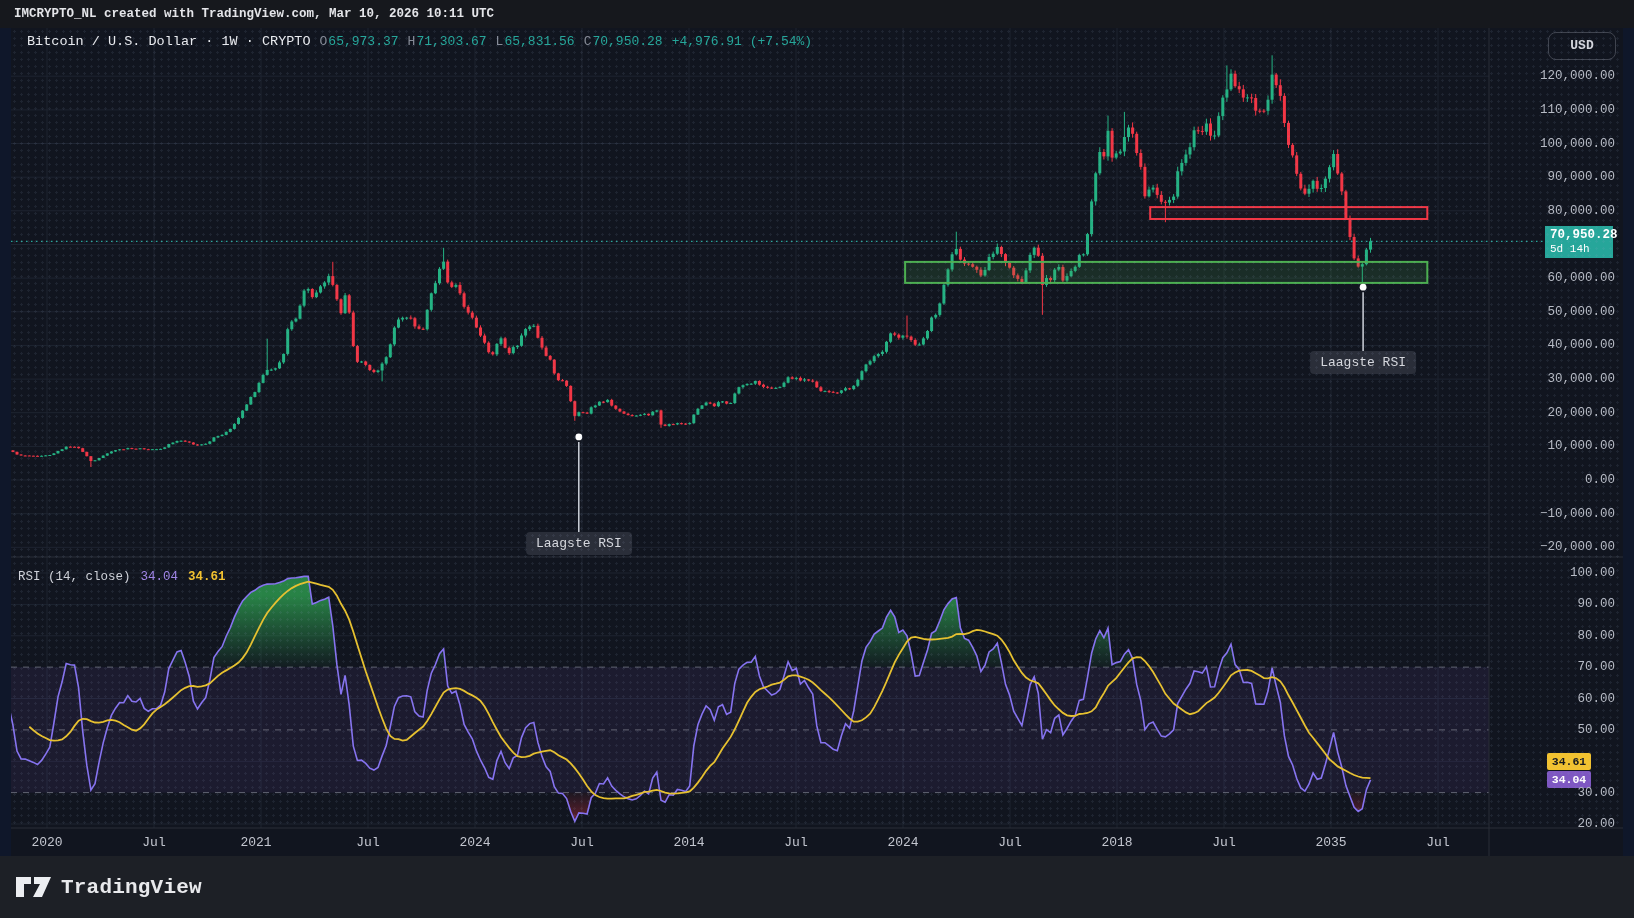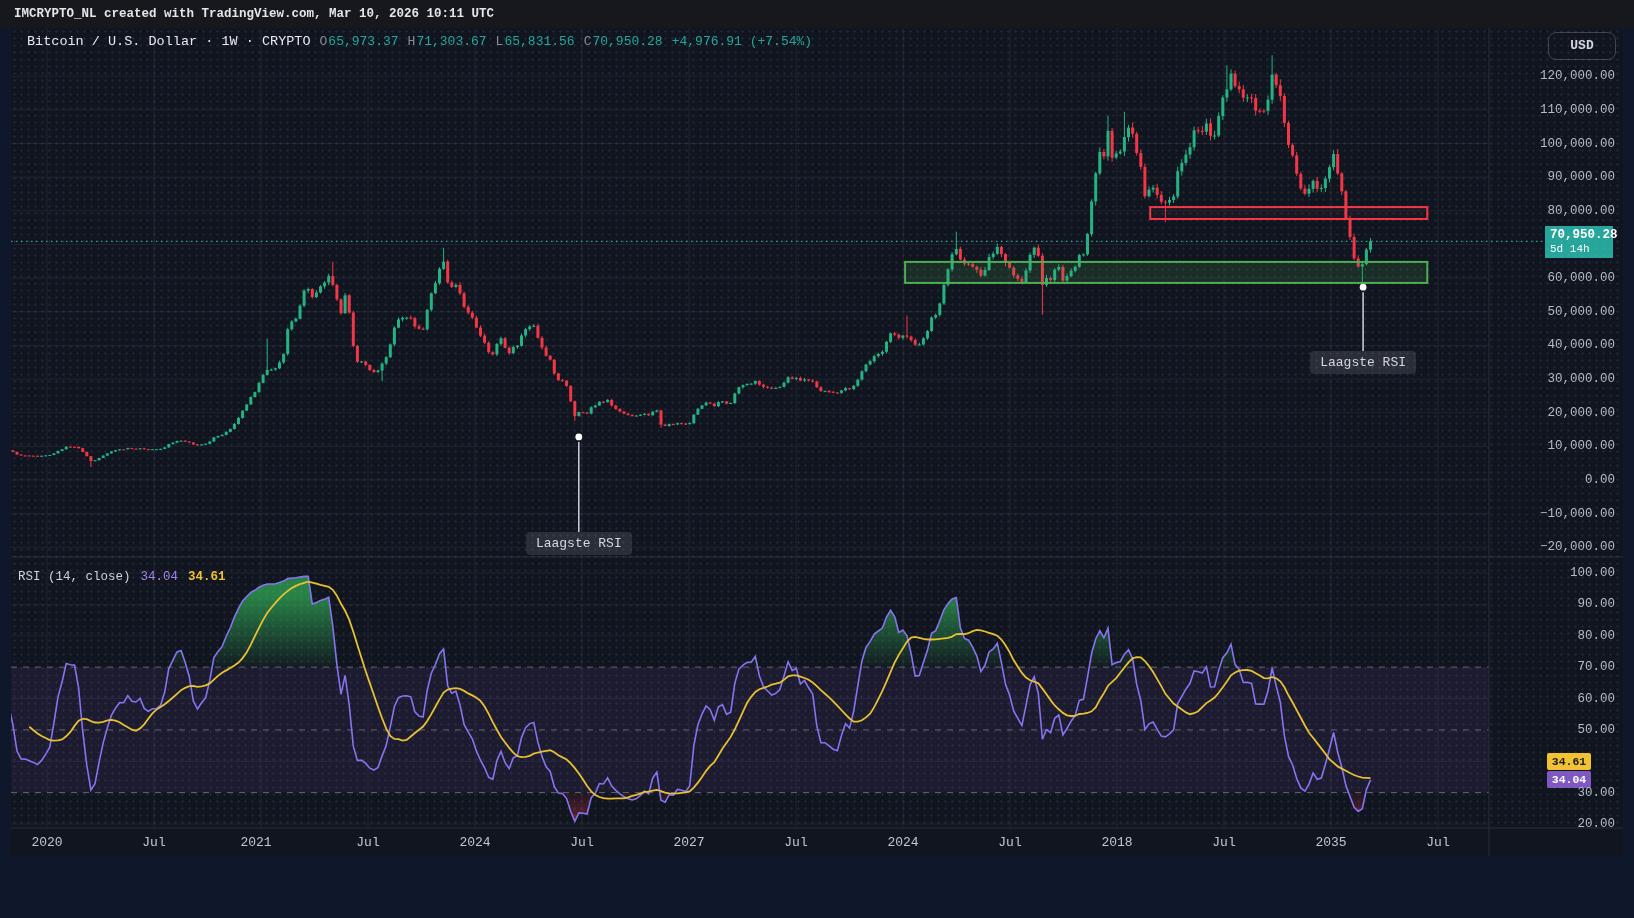--- a/index.html
+++ b/index.html
@@ -842,20 +842,27 @@
     <div class="pv">70,950.28</div>
     <div class="pc">5d 14h</div>
   </div>
 
   <div class="ybadge">34.61</div>
   <div class="vbadge">34.04</div>
 
   <div class="mlabel" id="mlabel0" style="left: 578.8px; top: 532px;">Laagste RSI</div>
   <div class="mlabel" id="mlabel1" style="left: 1363.1px; top: 351px;">Laagste RSI</div>
 
+  <div class="footer">
+    <svg class="tvlogo" width="36" height="26" viewBox="0 0 36 26">
+      <path d="M0 3 H15 V10 H8 V23 H0 Z" fill="#eceef1"></path>
+      <path d="M18 3 H35 L26 23 H17 L24 10 H18 Z" fill="#eceef1"></path>
+    </svg>
+    <span class="brand">TradingView</span>
+  </div>
 <div class="axlbl" style="left: 1490px; width: 125px; text-align: right; top: 69.2px;">120,000.00</div>
     <div class="axlbl" style="left: 1490px; width: 125px; text-align: right; top: 102.85px;">110,000.00</div>
     <div class="axlbl" style="left: 1490px; width: 125px; text-align: right; top: 136.5px;">100,000.00</div>
     <div class="axlbl" style="left: 1490px; width: 125px; text-align: right; top: 170.15px;">90,000.00</div>
     <div class="axlbl" style="left: 1490px; width: 125px; text-align: right; top: 203.8px;">80,000.00</div>
     <div class="axlbl" style="left: 1490px; width: 125px; text-align: right; top: 271.1px;">60,000.00</div>
     <div class="axlbl" style="left: 1490px; width: 125px; text-align: right; top: 304.75px;">50,000.00</div>
     <div class="axlbl" style="left: 1490px; width: 125px; text-align: right; top: 338.4px;">40,000.00</div>
     <div class="axlbl" style="left: 1490px; width: 125px; text-align: right; top: 372.05px;">30,000.00</div>
     <div class="axlbl" style="left: 1490px; width: 125px; text-align: right; top: 405.7px;">20,000.00</div>
@@ -870,21 +877,21 @@
     <div class="axlbl" style="left: 1490px; width: 125px; text-align: right; top: 691.5px;">60.00</div>
     <div class="axlbl" style="left: 1490px; width: 125px; text-align: right; top: 722.875px;">50.00</div>
     <div class="axlbl" style="left: 1490px; width: 125px; text-align: right; top: 785.625px;">30.00</div>
     <div class="axlbl" style="left: 1490px; width: 125px; text-align: right; top: 817px;">20.00</div>
     <div class="tlbl" style="left: 47px;">2020</div>
     <div class="tlbl" style="left: 154px;">Jul</div>
     <div class="tlbl" style="left: 256px;">2021</div>
     <div class="tlbl" style="left: 368px;">Jul</div>
     <div class="tlbl" style="left: 475px;">2024</div>
     <div class="tlbl" style="left: 582px;">Jul</div>
-    <div class="tlbl" style="left: 689px;">2027</div>
+    <div class="tlbl" style="left: 689px;">2014</div>
     <div class="tlbl" style="left: 796px;">Jul</div>
     <div class="tlbl" style="left: 903px;">2024</div>
     <div class="tlbl" style="left: 1010px;">Jul</div>
     <div class="tlbl" style="left: 1117px;">2018</div>
     <div class="tlbl" style="left: 1224px;">Jul</div>
     <div class="tlbl" style="left: 1331px;">2035</div>
     <div class="tlbl" style="left: 1438px;">Jul</div>
   </div>
 
 </body></html>

